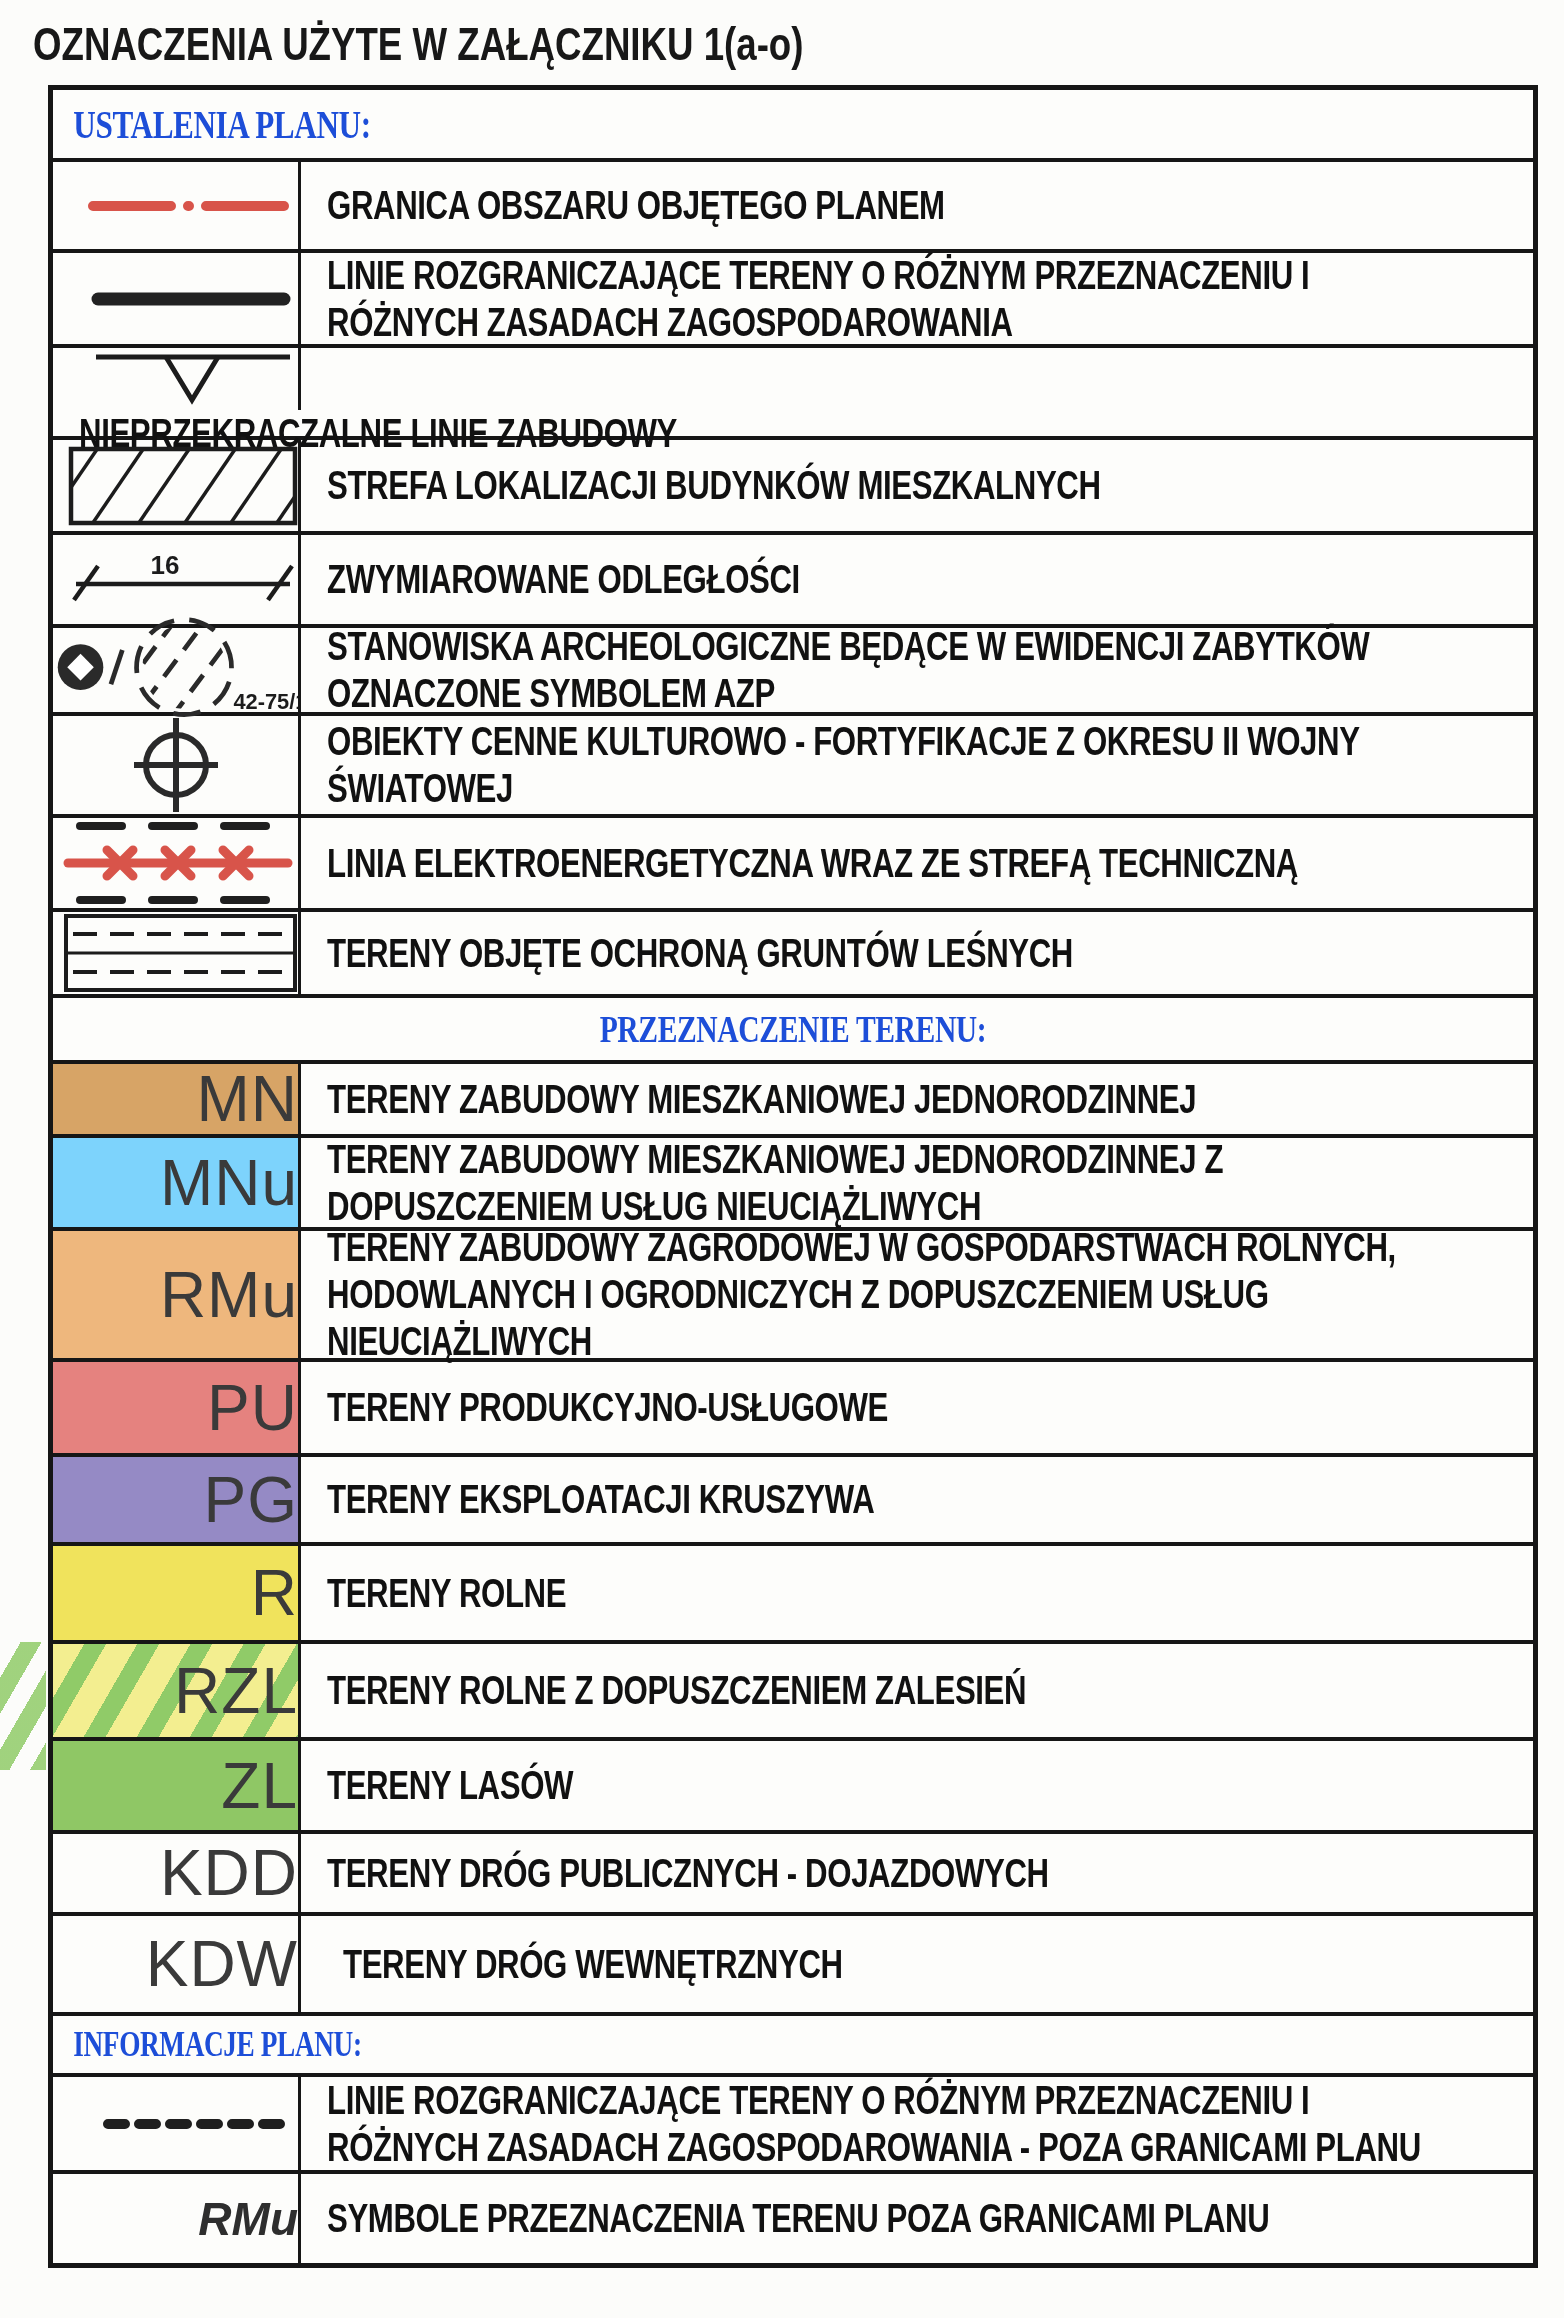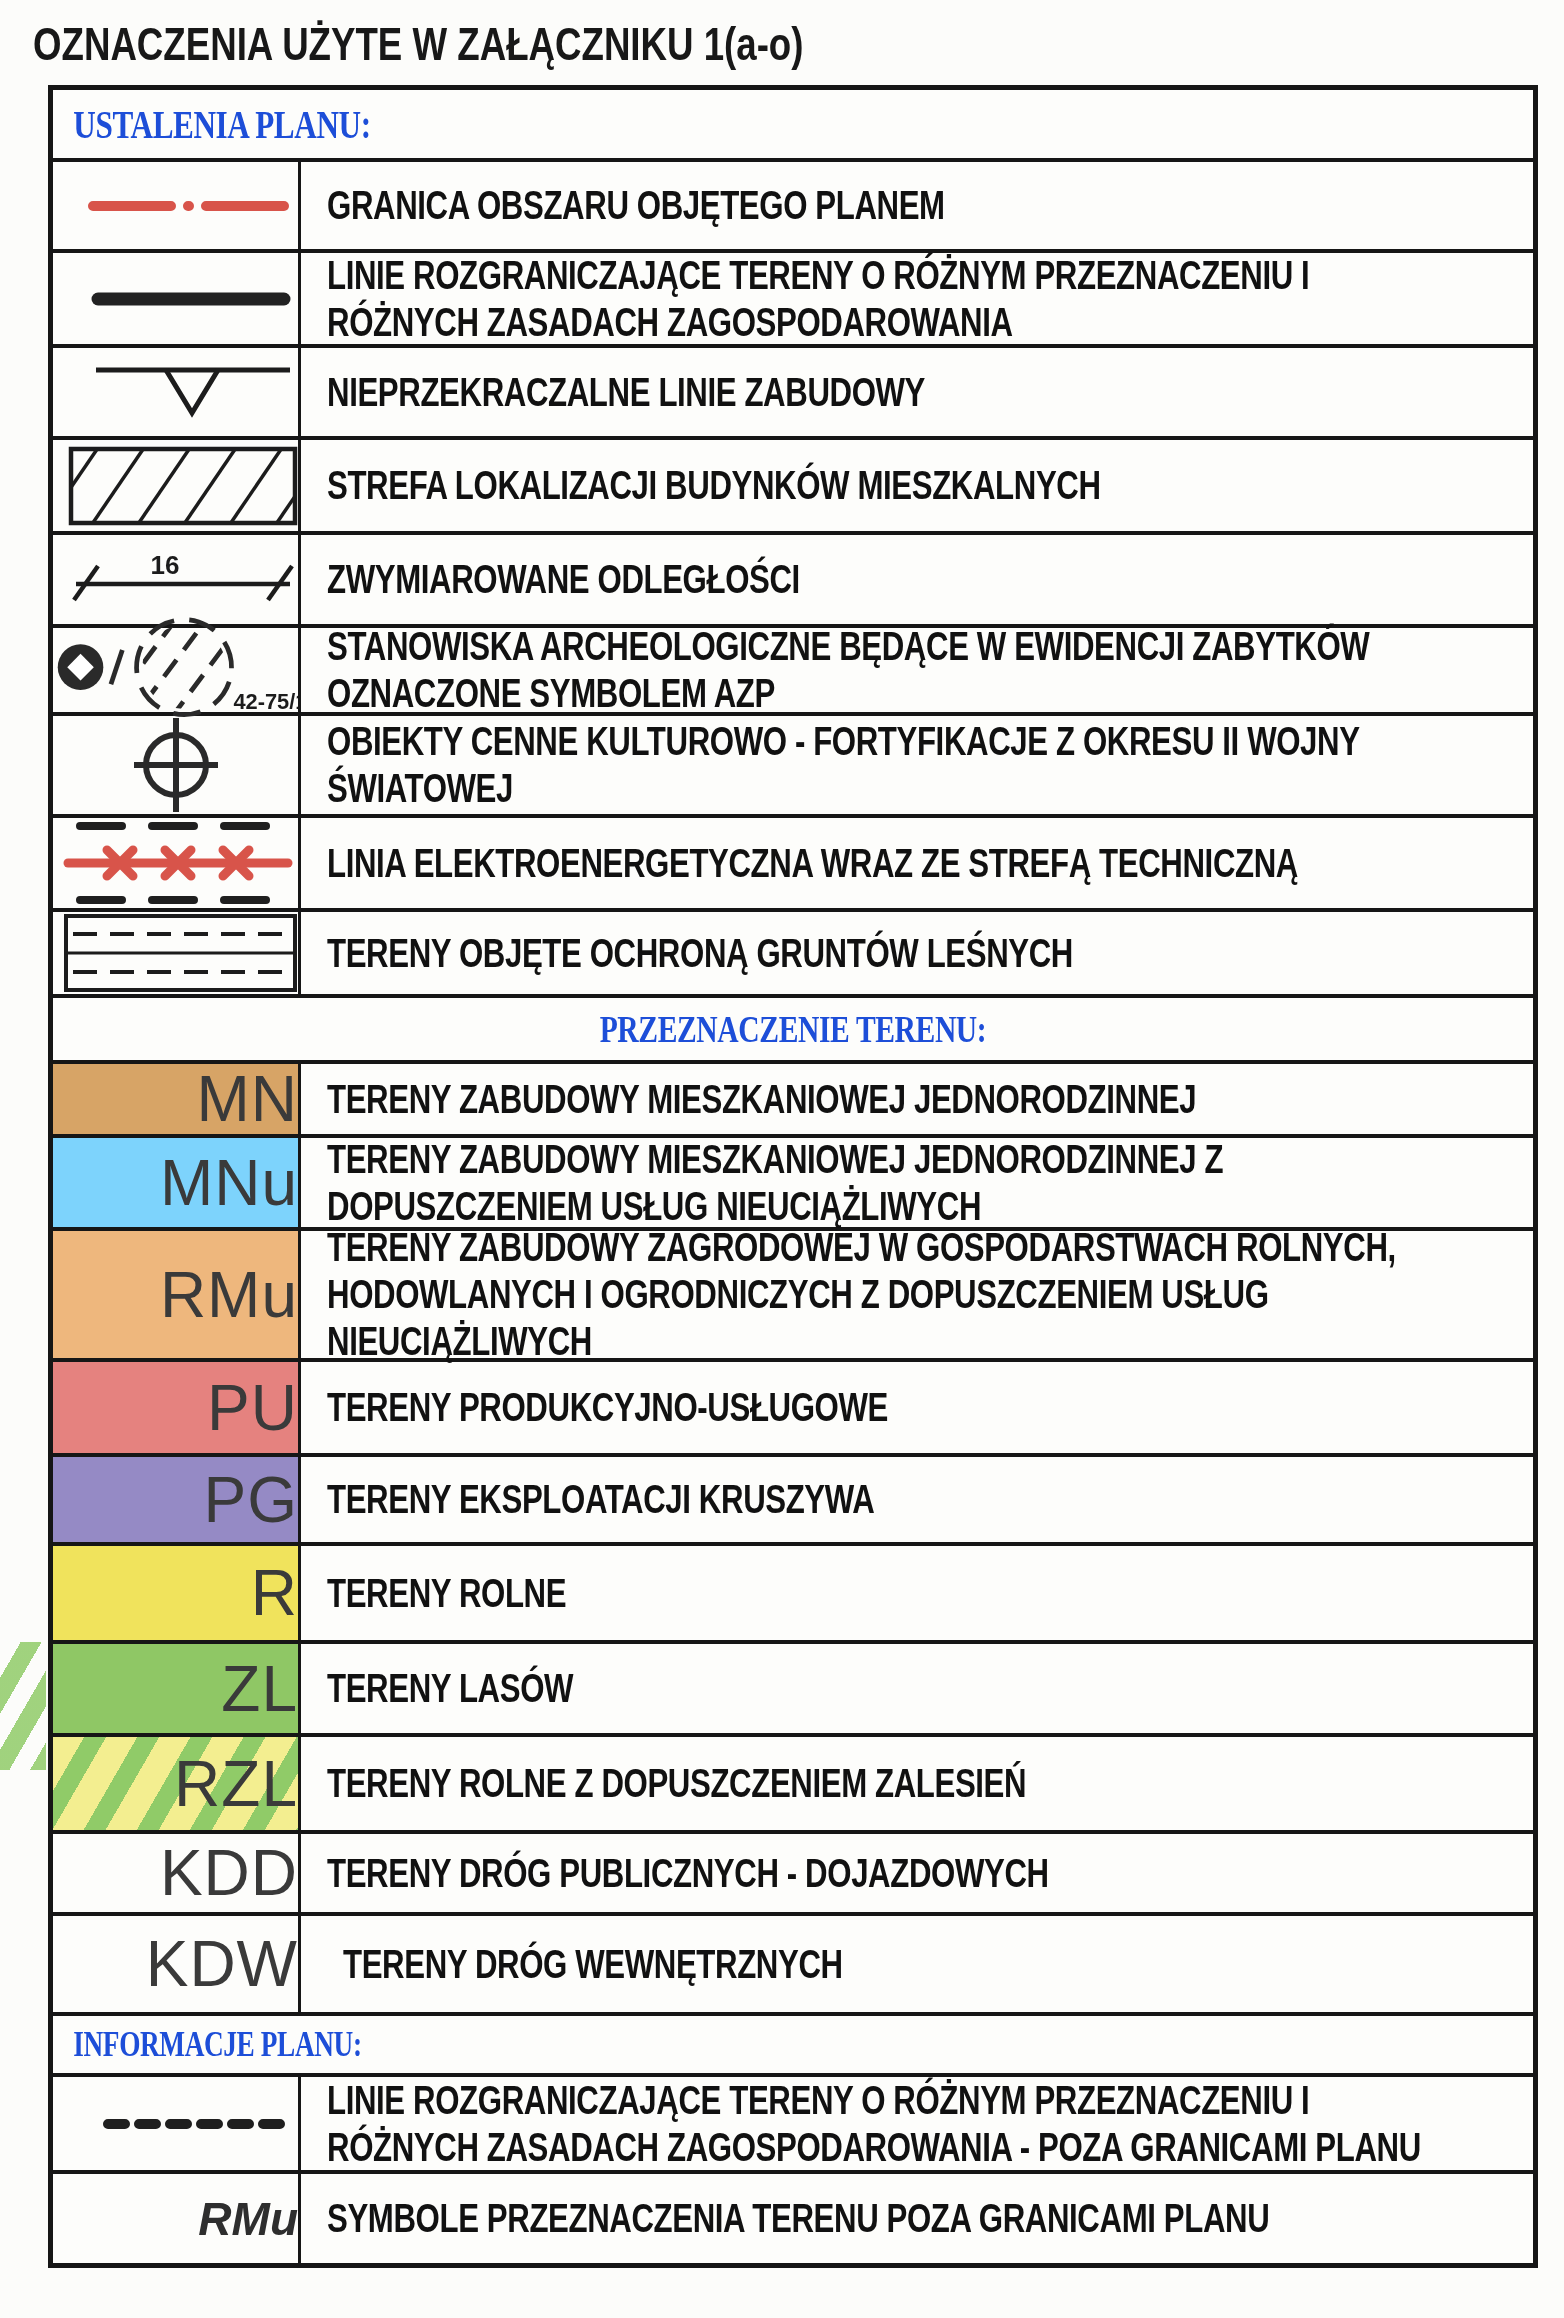--- a/index.html
+++ b/index.html
@@ -56,21 +56,21 @@
     transform:scaleX(.78);transform-origin:0 50%;
     width:128%;
     white-space:pre-line;
     letter-spacing:-0.5px;
   }
   .tx-center{
     display:block;transform:scaleX(.80);transform-origin:50% 50%;
     width:100%;text-align:center;white-space:nowrap;letter-spacing:-0.5px;
   }
   
-  .r1{height:91px;} .r2{height:95px;} .r3{height:92px;} .r4{height:95px;}
+  .r1{height:91px;} .r2{height:95px;} .r3{height:92px;flex-direction:column;} .r4{height:95px;}
   .r5{height:93px;} .r6{height:88px;} .r7{height:102px;} .r8{height:94px;}
   .r9{height:86px;}
   .u1{height:74px;} .u2{height:93px;} .u3{height:131px;} .u4{height:95px;}
   .u5{height:89px;} .u6{height:98px;} .u7{height:97px;} .u8{height:93px;}
   .u9{height:82px;} .u10{height:100px;gap:16px;}
   .i1{height:97px;} .i2{height:93px;}
 
   .code{
     font-size:64px;font-weight:400;color:#3a3a3a;
     letter-spacing:1px;line-height:1;
@@ -304,38 +304,38 @@
 
   <div class="row u6">
     <div class="sym" style="background-color: rgb(240, 227, 92);">
       <span class="code">R</span>
     </div>
     <div class="desc">
       <span class="tx">TERENY ROLNE</span>
     </div>
   </div>
 
+  <div class="row u7">
+    <div class="sym swatch-rzl" style="background-color: rgb(243, 238, 144); --stripe: #90cb68;">
+      <span class="code">RZL</span>
+    </div>
+    <div class="desc">
+      <span class="tx">TERENY ROLNE Z DOPUSZCZENIEM ZALESIEŃ</span>
+    </div>
+  </div>
+
   <div class="row u8">
     <div class="sym" style="background-color: rgb(143, 199, 101);">
       <span class="code">ZL</span>
     </div>
     <div class="desc">
       <span class="tx">TERENY LASÓW</span>
     </div>
   </div>
 
-  <div class="row u7">
-    <div class="sym swatch-rzl" style="background-color: rgb(243, 238, 144); --stripe: #90cb68;">
-      <span class="code">RZL</span>
-    </div>
-    <div class="desc">
-      <span class="tx">TERENY ROLNE Z DOPUSZCZENIEM ZALESIEŃ</span>
-    </div>
-  </div>
-
   <div class="row u9">
     <div class="sym" style="background-color: rgb(253, 253, 251);">
       <span class="code">KDD</span>
     </div>
     <div class="desc">
       <span class="tx">TERENY DRÓG PUBLICZNYCH - DOJAZDOWYCH</span>
     </div>
   </div>
 
   <div class="row u10">

